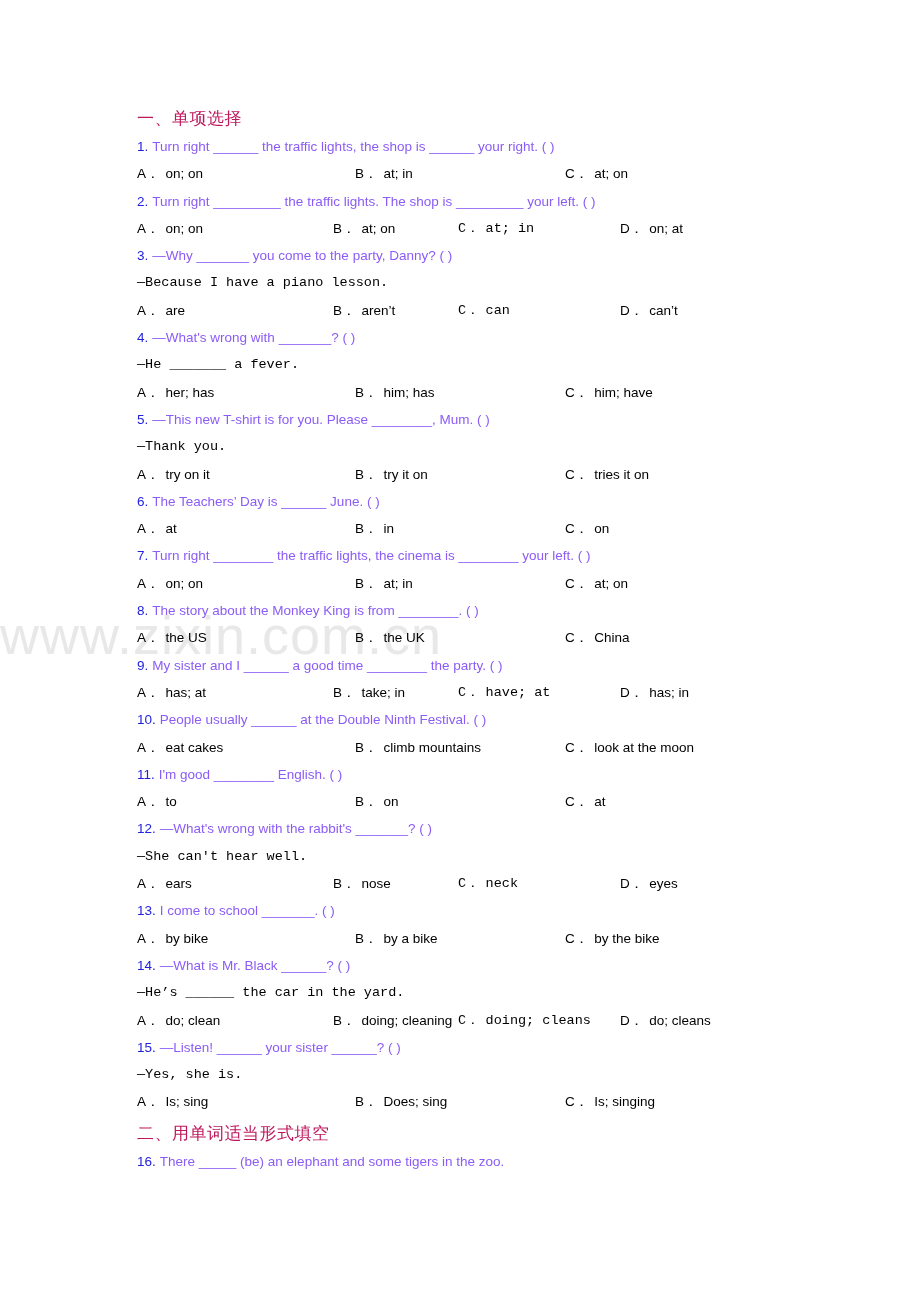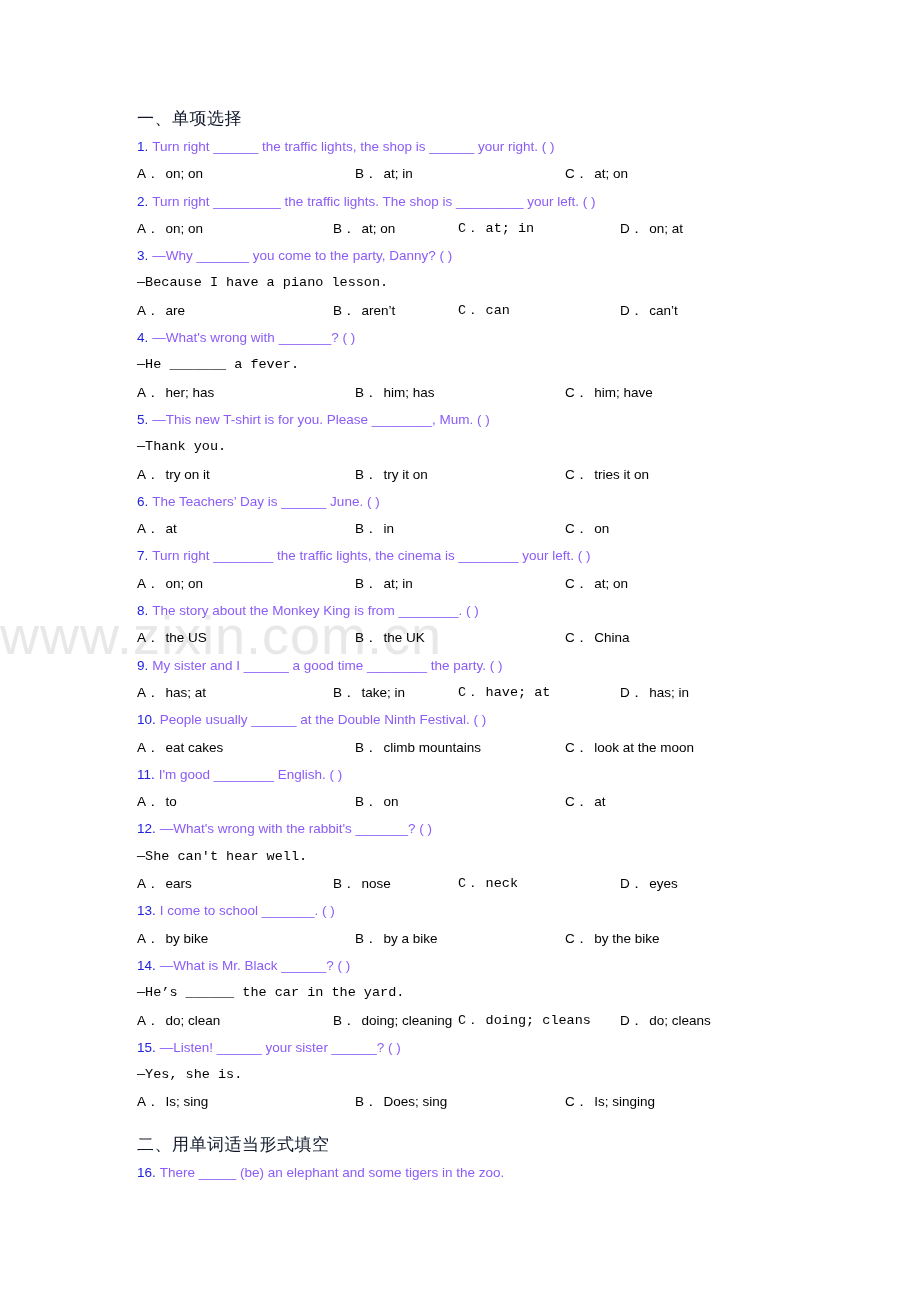--- a/index.html
+++ b/index.html
@@ -46,27 +46,27 @@
   .content {
     position: absolute;
     left: 137px;
     top: 106px;
     width: 760px;
   }
 
   .section-header {
     font-size: 17px;
     font-weight: normal;
-    color: #0f172a;
+    color: #be185d;
     line-height: 26px;
     margin: 0 0 1px 0;
     letter-spacing: 0.5px;
   }
   .section-header.second {
-    margin-top: 16px;
+    margin-top: 5px;
   }
 
   .qline {
     font-size: 13.5px;
     line-height: 27.3px;
     white-space: nowrap;
     color: #000000;
   }
   .qnum {
     color: #2222dd;

